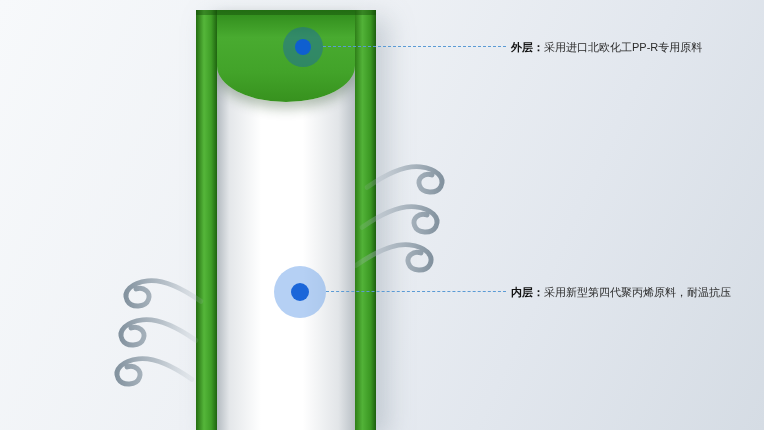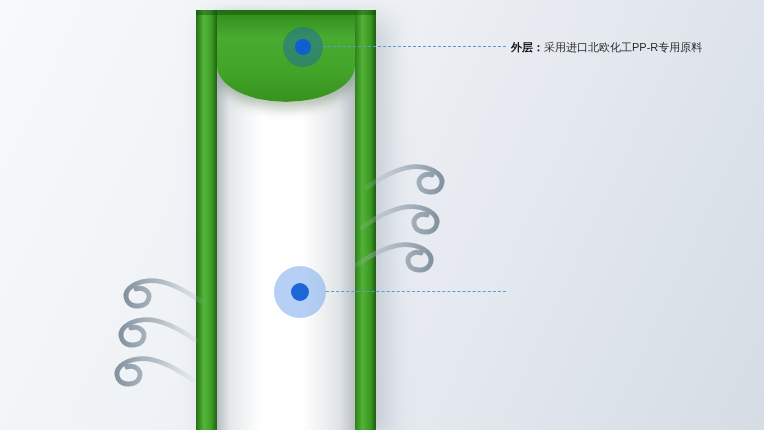--- a/index.html
+++ b/index.html
@@ -104,14 +104,17 @@
     </div>
   <div class="leader leader1"></div>
   <div class="callout-label label1">
     <span class="prefix">外层：</span><span>采用进口北欧化工PP-R专用原料</span>
   </div>
 
   <div class="halo dot-inner">
       <i class="core"></i>
     </div>
   <div class="leader leader2"></div>
+  <div class="callout-label label2">
+    <span class="prefix">内层：</span><span>采用新型第四代聚丙烯原料，耐温抗压</span>
+  </div>
 
 </div>
 
 </body></html>

